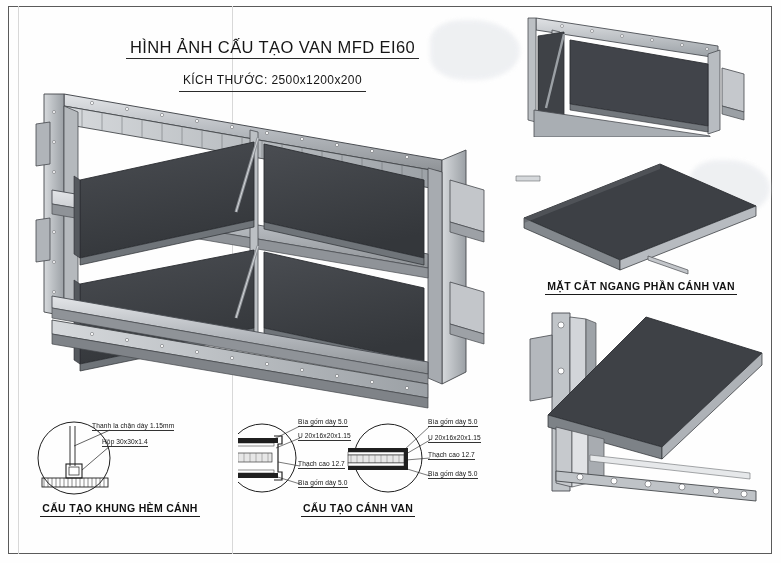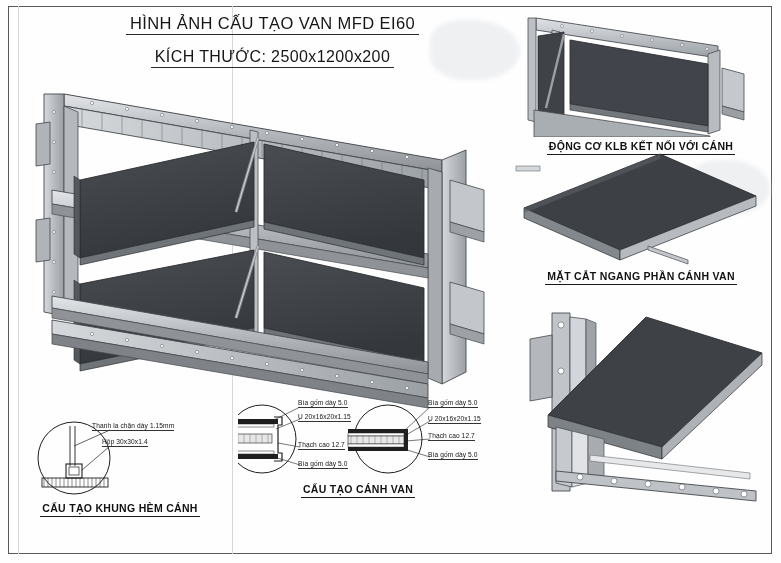--- a/index.html
+++ b/index.html
@@ -9,41 +9,41 @@
   .page{position:relative;width:781px;height:563px;background:#fefefe;}
   
   .sheet-border{position:absolute;left:8px;top:6px;width:764px;height:548px;
       border:1.5px solid #5a5a5a;box-sizing:border-box;}
   .fold-line{position:absolute;top:6px;width:0;height:548px;border-left:1px solid #d8d8d8;}
 
   
   .title-block{position:absolute;left:100px;top:14px;width:345px;text-align:center;}
   .title-line{font-size:16.5px;letter-spacing:.4px;font-weight:400;color:#161616;
       border-bottom:1.2px solid #2a2a2a;display:inline-block;padding:0 4px 1px 4px;
-      line-height:19px;}
-  .title-line.t2{font-size:16px;margin-top:12px;}
+      line-height:19px;margin-top:24px;}
+  .title-line.t2{font-size:12px;margin-top:12px;}
 
   
   .caption{font-size:10.5px;font-weight:700;letter-spacing:.3px;color:#111;
       text-align:center;border-bottom:1.3px solid #1a1a1a;display:inline-block;
       padding:0 2px 1px 2px;line-height:13px;}
   .cap-wrap{position:absolute;text-align:center;}
 
   
   .main-fig{position:absolute;left:22px;top:72px;width:480px;height:345px;}
   .main-fig svg{display:block;}
 
   
   .fig-r1{position:absolute;left:512px;top:12px;width:258px;height:125px;}
-  .fig-r2{position:absolute;left:512px;top:150px;width:258px;height:115px;}
+  .fig-r2{position:absolute;left:512px;top:160px;width:258px;height:115px;}
   .fig-r3{position:absolute;left:512px;top:305px;width:262px;height:200px;}
 
   
   .det-left{position:absolute;left:22px;top:420px;width:215px;height:78px;}
-  .det-mid{position:absolute;left:238px;top:399px;width:270px;height:80px;}
+  .det-mid{position:absolute;left:238px;top:418px;width:270px;height:80px;}
 
   .lbl{font-size:6.6px;color:#121212;letter-spacing:.1px;white-space:nowrap;
       border-bottom:.8px solid #333;line-height:8px;}
   .lbl-abs{position:absolute;}
 
   .shadow-blob{position:absolute;background:#eceef1;border-radius:40% 60% 55% 45%;
       filter:blur(2px);opacity:.85;}
 </style>
 </head>
 <body>
@@ -213,23 +213,20 @@
 
       <polygon points="26,24 52,20 52,104 26,108" fill="#3f4247" stroke="#2b2e32" stroke-width="0.8"></polygon>
 
       <polygon points="58,28 196,52 196,114 58,92" fill="#41444a" stroke="#2b2e32" stroke-width="0.9"></polygon>
       <polygon points="58,92 196,114 196,120 58,98" fill="#73787d" stroke="#2b2e32" stroke-width="0.6"></polygon>
 
       <line x1="52" y1="22" x2="34" y2="96" stroke="#9ba0a5" stroke-width="2.4"></line>
 
       <polygon points="22,98 198,124 198,125 22,125" fill="#a9aeb3" stroke="#4a4d52" stroke-width="0.8"></polygon>
     </svg>
-    <div class="cap-wrap" style="left:0;top:124px;width:258px;">
-      <span class="caption">ĐỘNG CƠ KLB KẾT NỐI VỚI CÁNH</span>
-    </div>
   </div>
 
   <div class="fig-r2">
     <svg width="258" height="115" viewBox="0 0 258 115">
 
       <polygon points="12,58 148,4 244,46 108,100" fill="#3d4045" stroke="#2b2e32" stroke-width="0.9"></polygon>
       <polygon points="12,58 108,100 108,110 12,68" fill="#83888d" stroke="#2b2e32" stroke-width="0.7"></polygon>
       <polygon points="108,100 244,46 244,56 108,110" fill="#b7bbc0" stroke="#2b2e32" stroke-width="0.7"></polygon>
 
       <polygon points="12,58 148,4 148,9 12,63" fill="#5b5f64" opacity="0.6"></polygon>

